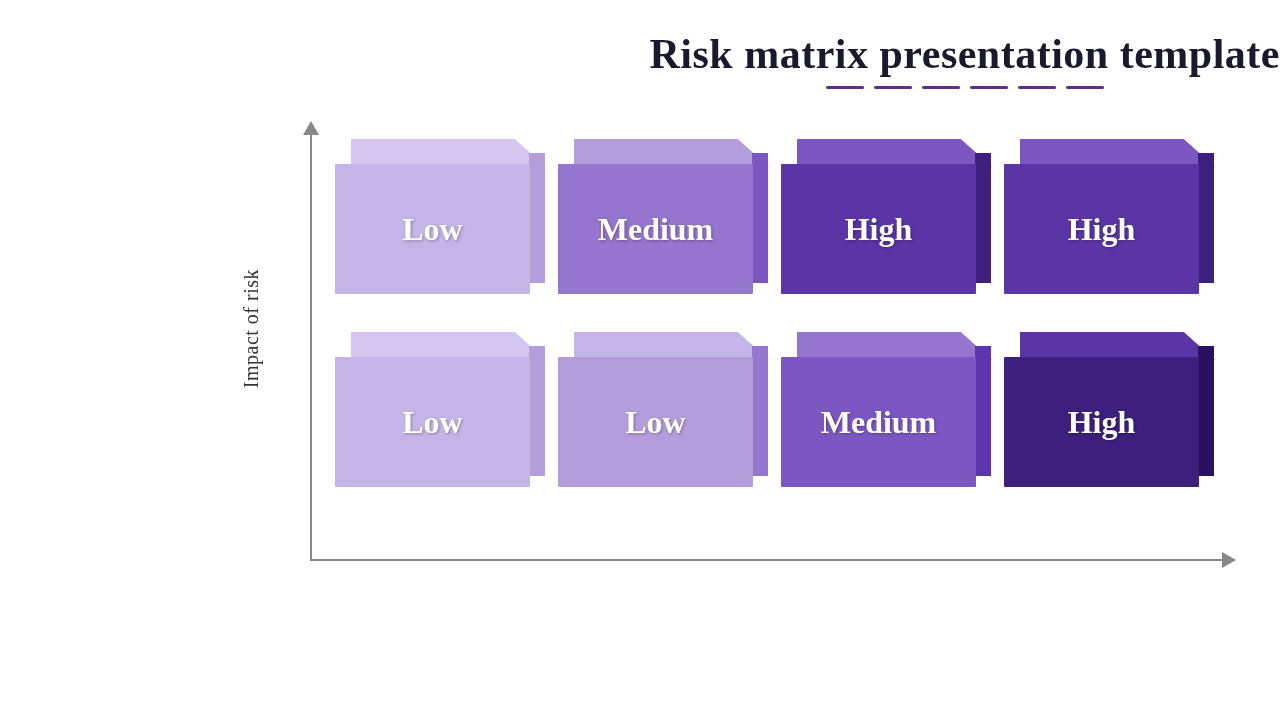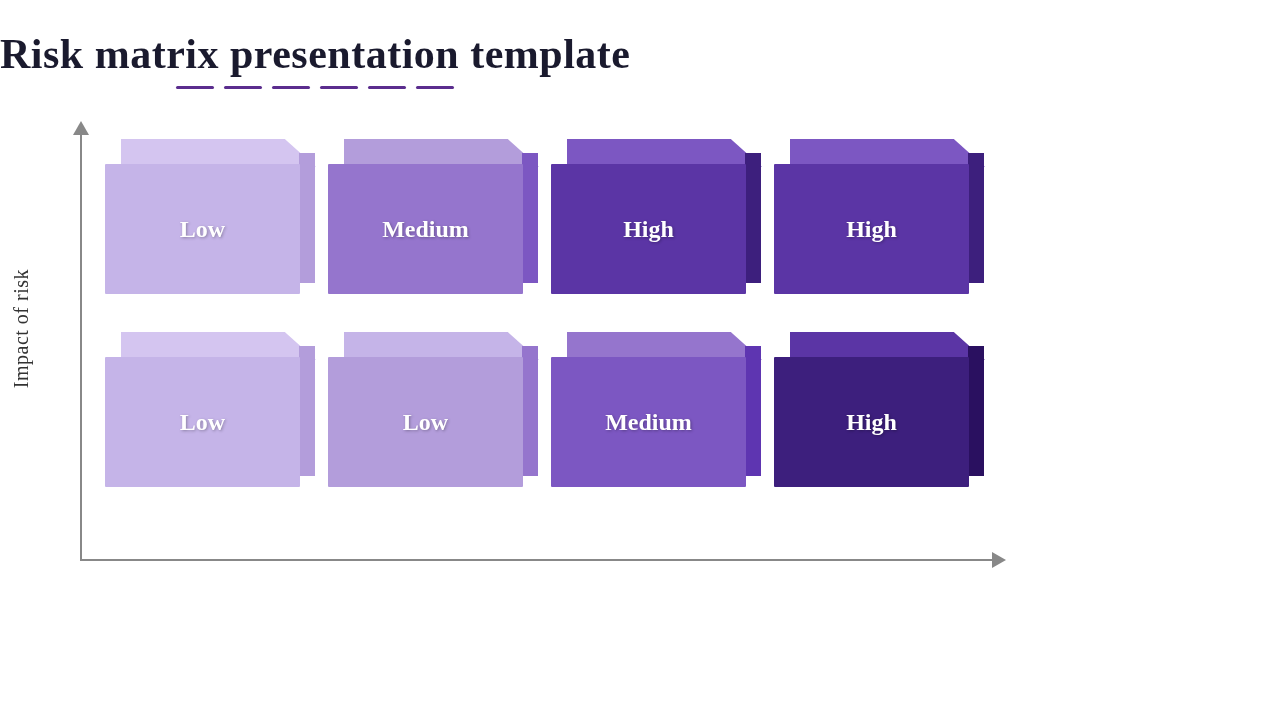--- a/index.html
+++ b/index.html
@@ -11,21 +11,21 @@
       font-family: Georgia, 'Times New Roman', serif;
       overflow: hidden;
     }
 
     .page {
       width: 1280px;
       height: 720px;
       position: relative;
       display: flex;
       flex-direction: column;
-      align-items: flex-start;
+      align-items: flex-end;
     }
 
     .title-area {
       margin-top: 30px;
       text-align: center;
     }
 
     .main-title {
       font-size: 42px;
       font-weight: 700;
@@ -127,21 +127,21 @@
       position: absolute;
       left: 105px;
       top: 30px;
       display: grid;
       grid-template-columns: repeat(4, 215px);
       grid-template-rows: repeat(2, 185px);
       gap: 8px;
     }
 
     .box-label {
-      font-size: 24px;
+      font-size: 32px;
       font-weight: bold;
       color: #fff;
       text-shadow: 1px 1px 3px rgba(0,0,0,0.3);
       z-index: 2;
       position: relative;
     }
 
     
     .cube {
       position: relative;

